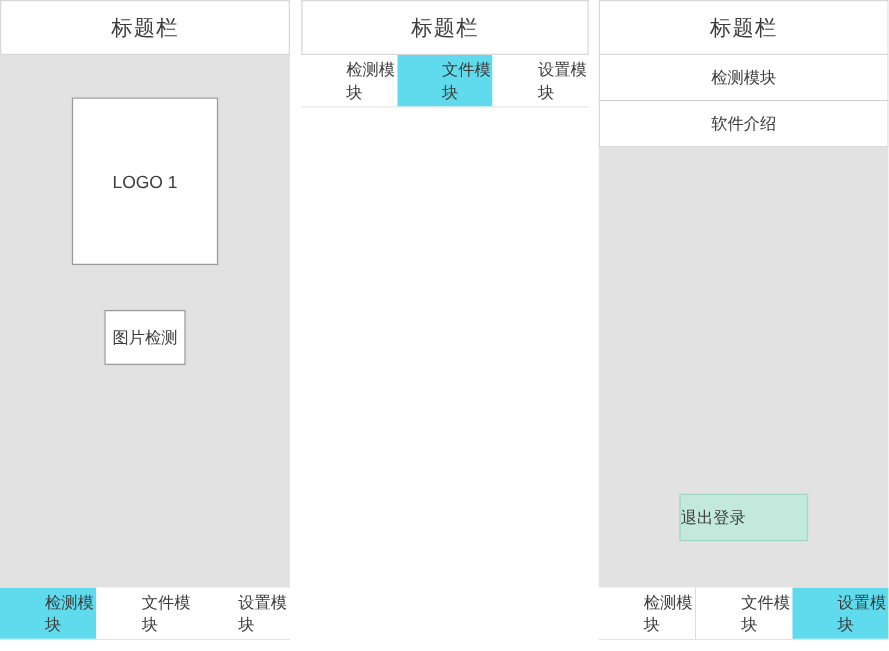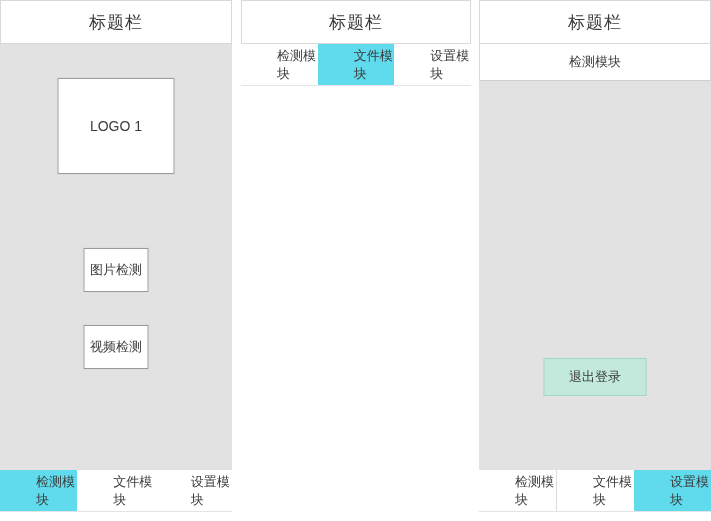--- a/index.html
+++ b/index.html
@@ -67,21 +67,21 @@
     align-items: center;
     justify-content: center;
     color: #3b3b3b;
     box-shadow: 0 0 0 1px rgba(0,0,0,0.02);
   }
   .logo-box {
     top: 34px;
     left: 50%;
     transform: translateX(-50%);
     width: 117px;
-    height: 96px;
+    height: 134px;
     font-size: 14px;
   }
   .screen-2 .logo-box { height: 117px; top: 36px; }
   .small-btn {
     left: 50%;
     transform: translateX(-50%);
     width: 65px;
     height: 44px;
     font-size: 13px;
     cursor: pointer;
@@ -94,21 +94,21 @@
     position: absolute;
     top: 277px;
     left: 50%;
     transform: translateX(-50%);
     width: 103px;
     height: 38px;
     background: #c2e9db;
     border: 1px solid #a2d8c3;
     display: flex;
     align-items: center;
-    justify-content: center;
+    justify-content: flex-start;
     font-size: 13px;
     color: #3b3b3b;
     cursor: pointer;
   }
 
   .tabbar {
     flex: 0 0 auto;
     height: 42px;
     background: #ffffff;
     border-bottom: 1px solid #e3e3e3;
@@ -137,23 +137,20 @@
     <div class="titlebar">
       <span>标题栏</span>
     </div>
     <div class="content">
       <div class="wire-box logo-box">
         <span>LOGO 1</span>
       </div>
       <div class="wire-box small-btn btn-pic">
         <span>图片检测</span>
       </div>
-      <div class="wire-box small-btn btn-video">
-        <span>视频检测</span>
-      </div>
     </div>
     <div class="tabbar">
       <div class="tab active">
         <span>检测模块</span>
       </div>
       <div class="tab">
         <span>文件模块</span>
       </div>
       <div class="tab">
         <span>设置模块</span>
@@ -178,20 +175,23 @@
     </div>
   </div>
 
   <div class="screen screen-3">
     <div class="titlebar">
       <span>标题栏</span>
     </div>
     <div class="menu-row">
       <span>检测模块</span>
     </div>
+    <div class="menu-row">
+      <span>软件介绍</span>
+    </div>
     <div class="content">
       <div class="logout-btn">
         <span>退出登录</span>
       </div>
     </div>
     <div class="tabbar">
       <div class="tab sep">
         <span>检测模块</span>
       </div>
       <div class="tab">

